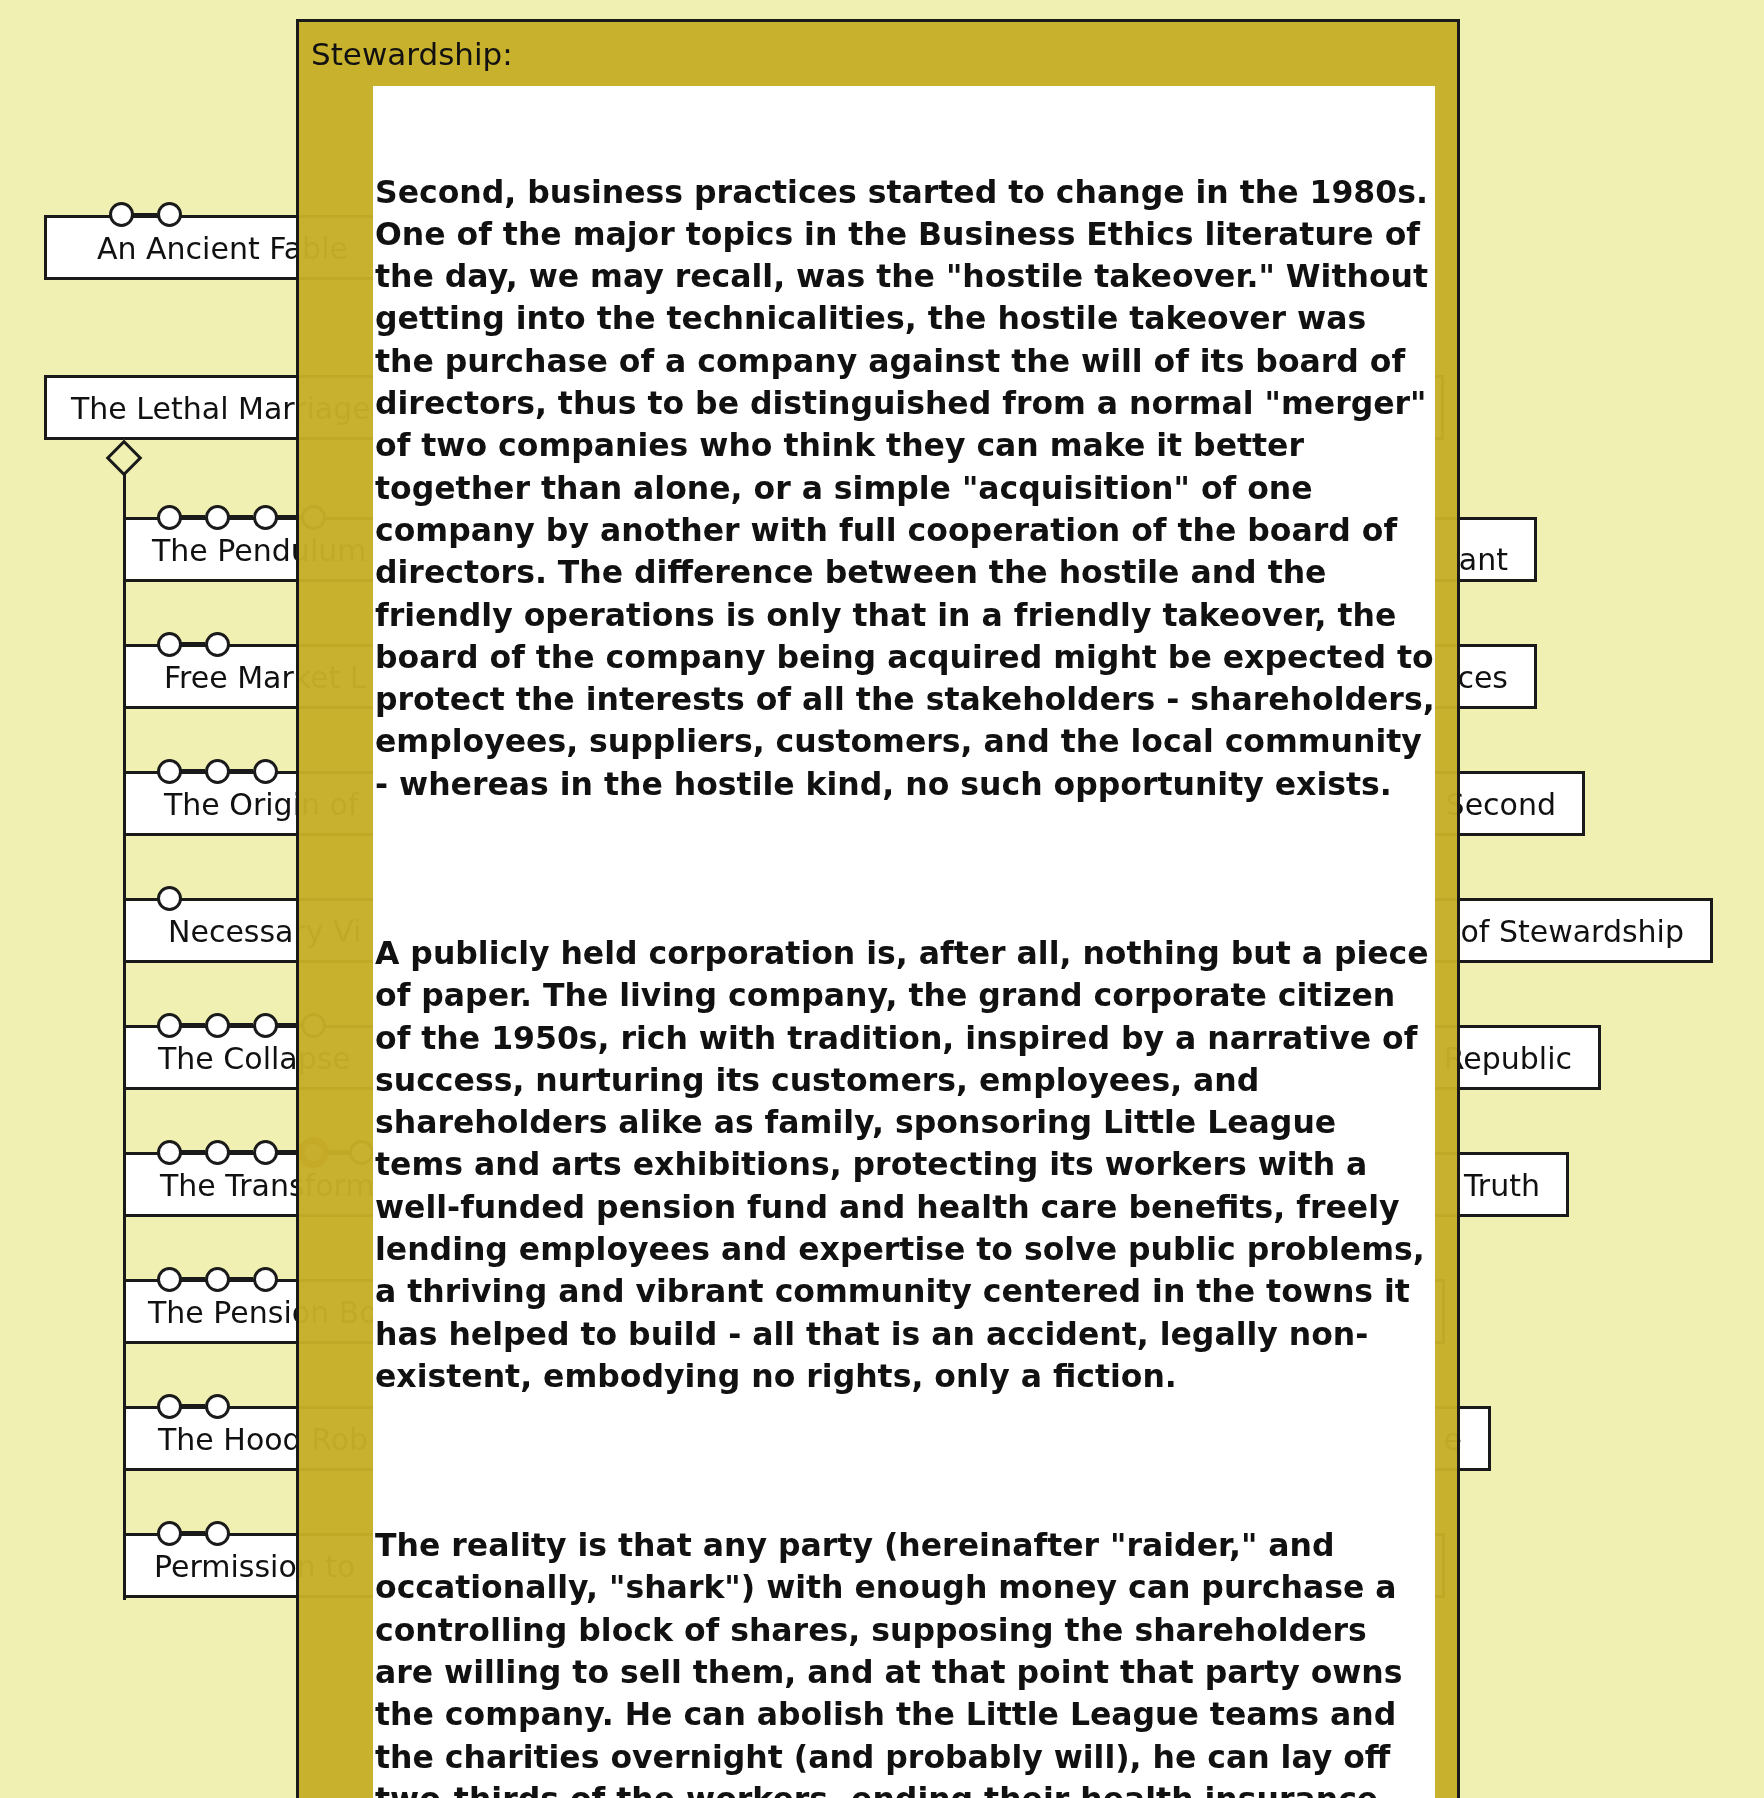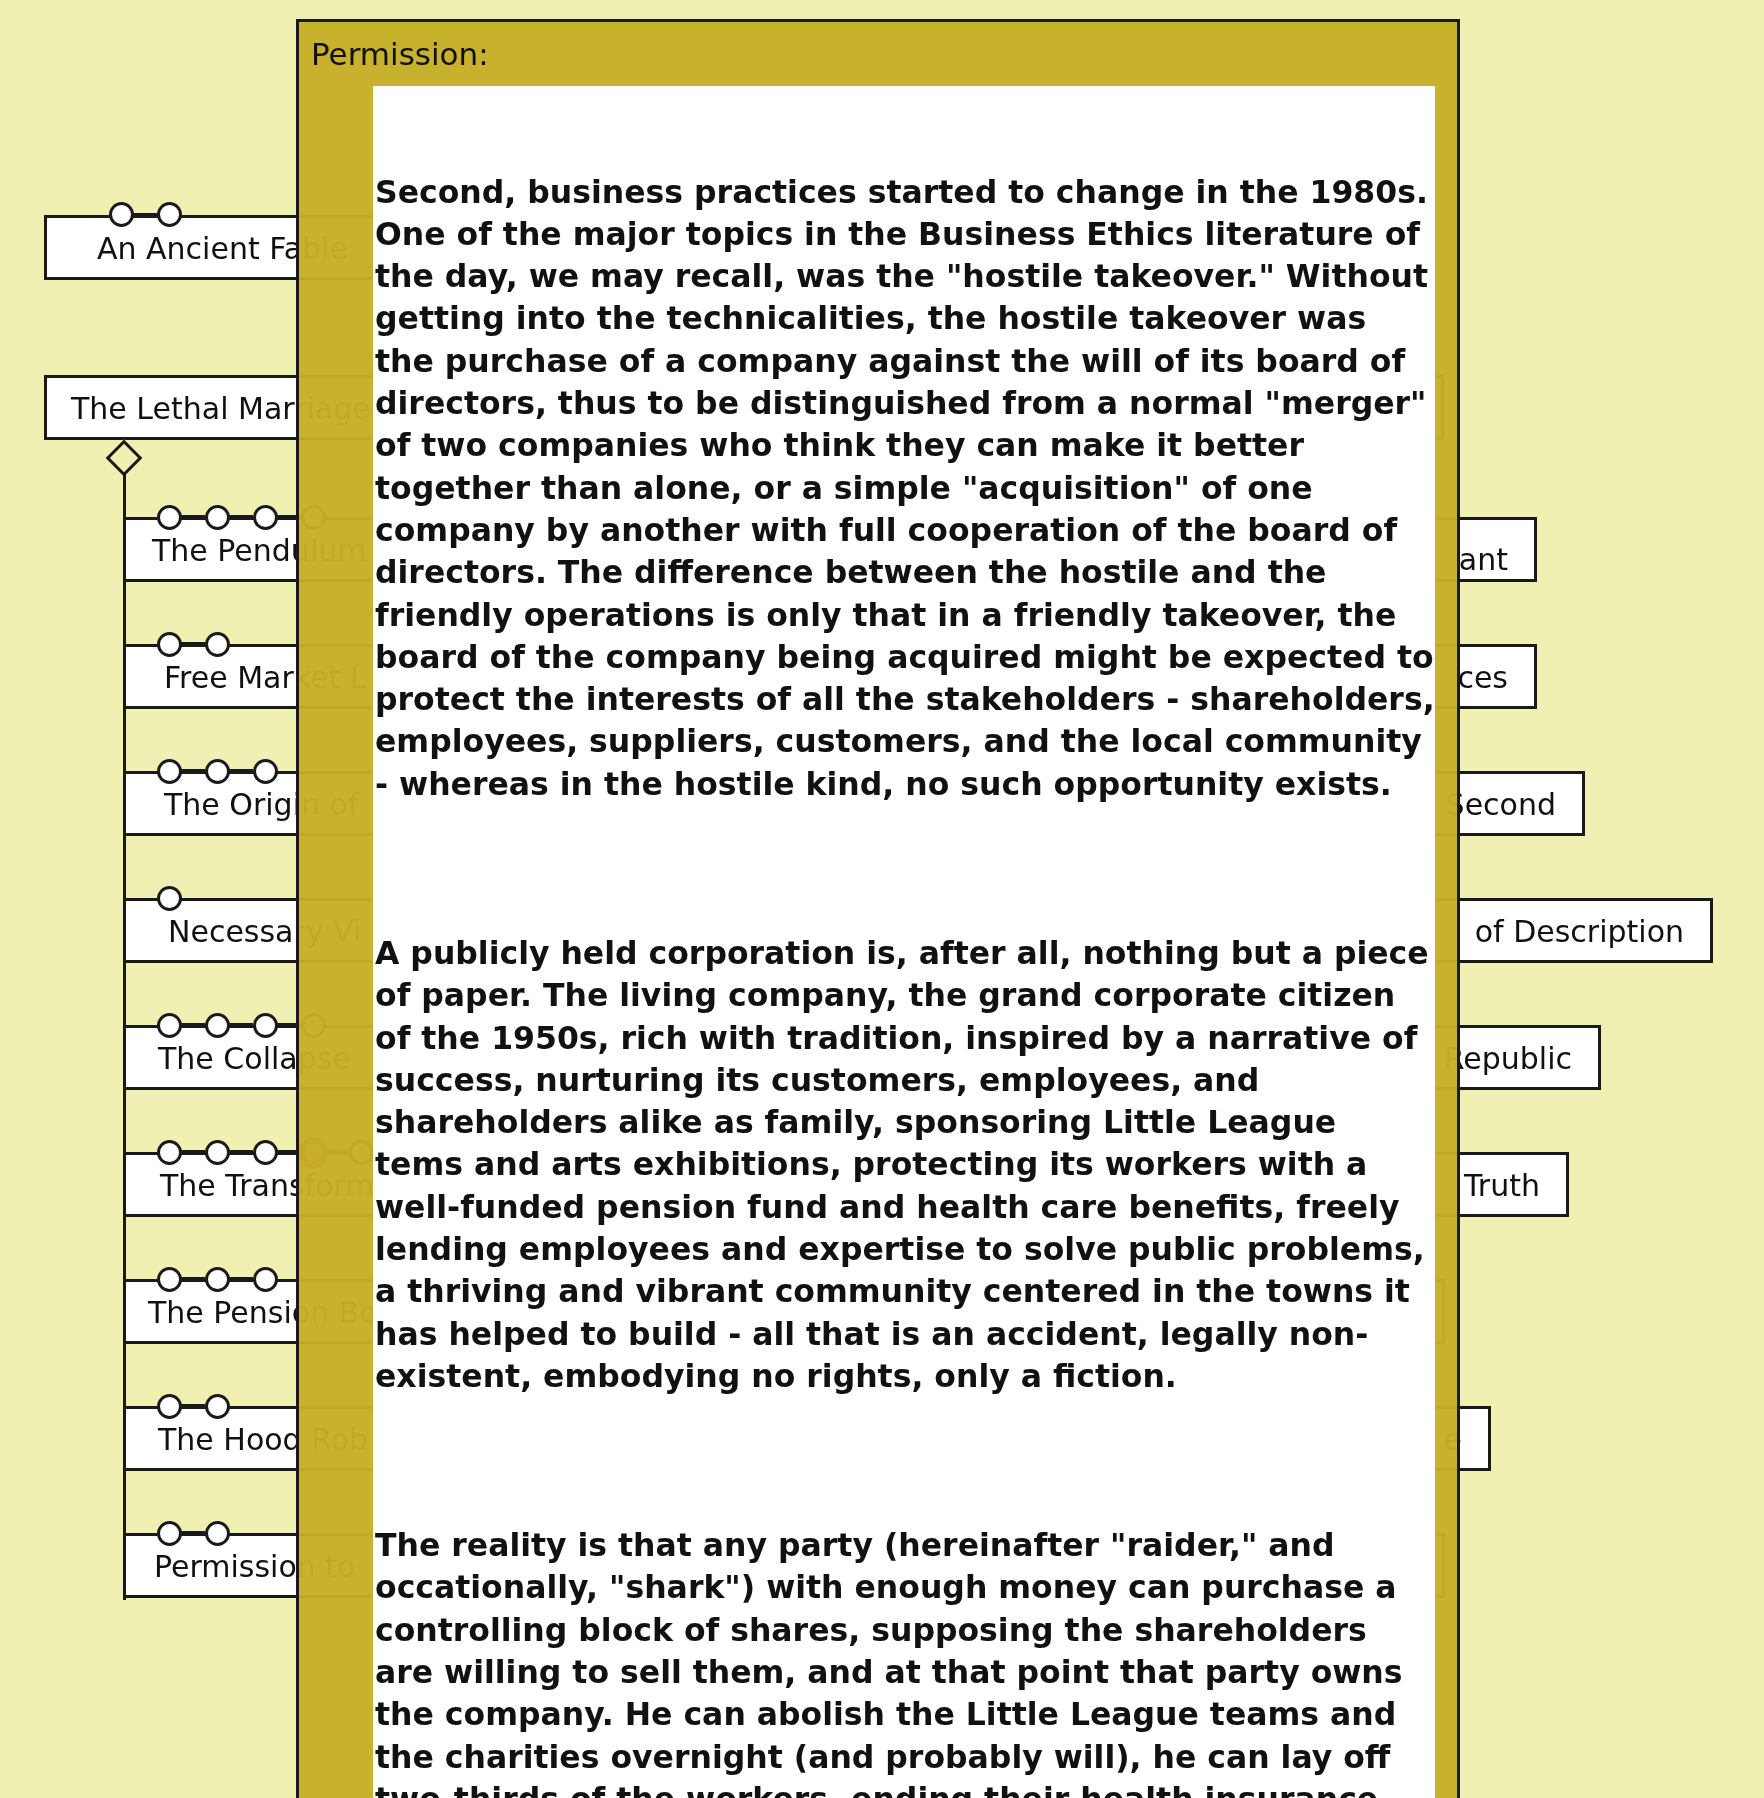--- a/index.html
+++ b/index.html
@@ -90,21 +90,21 @@
         <span class="label" style="left: 38px;">The Origin of</span>
         <span class="label" style="right: 26px;">e Second</span>
       </div>
       <div class="port" style="left: 156.5px; top: 758.5px;"></div>
       <div class="hline" style="left: 181px; top: 769px; width: 24px;"></div>
       <div class="port" style="left: 204.5px; top: 758.5px;"></div>
       <div class="hline" style="left: 229px; top: 769px; width: 24px;"></div>
       <div class="port" style="left: 252.5px; top: 758.5px;"></div>
       <div class="node" style="left: 123px; top: 898px; width: 1590px;">
         <span class="label" style="left: 42px;">Necessary Vi</span>
-        <span class="label" style="right: 26px;">of Description</span>
+        <span class="label" style="right: 26px;">of Stewardship</span>
       </div>
       <div class="port" style="left: 156.5px; top: 885.5px;"></div>
       <div class="node" style="left: 123px; top: 1025px; width: 1478px;">
         <span class="label" style="left: 32px;">The Collapse</span>
         <span class="label" style="right: 26px;">Republic</span>
       </div>
       <div class="port" style="left: 156.5px; top: 1012.5px;"></div>
       <div class="hline" style="left: 181px; top: 1023px; width: 24px;"></div>
       <div class="port" style="left: 204.5px; top: 1012.5px;"></div>
       <div class="hline" style="left: 229px; top: 1023px; width: 24px;"></div>
@@ -142,19 +142,19 @@
       <div class="node" style="left: 123px; top: 1533px; width: 1322px;">
         <span class="label" style="left: 28px;">Permission to</span>
       </div>
       <div class="port" style="left: 156.5px; top: 1520.5px;"></div>
       <div class="hline" style="left: 181px; top: 1531px; width: 24px;"></div>
       <div class="port" style="left: 204.5px; top: 1520.5px;"></div>
     </div>
 </div>
 
 <div class="panel">
-  <span class="panel-label">Permission:</span>
+  <span class="panel-label">Stewardship:</span>
   <div class="panel-text">
     <p>Second, business practices started to change in the 1980s. One of the major topics in the Business Ethics literature of the day, we may recall, was the "hostile takeover." Without getting into the technicalities, the hostile takeover was the purchase of a company against the will of its board of directors, thus to be distinguished from a normal "merger" of two companies who think they can make it better together than alone, or a simple "acquisition" of one company by another with full cooperation of the board of directors. The difference between the hostile and the friendly operations is only that in a friendly takeover, the board of the company being acquired might be expected to protect the interests of all the stakeholders - shareholders, employees, suppliers, customers, and the local community - whereas in the hostile kind, no such opportunity exists.</p>
     <p>A publicly held corporation is, after all, nothing but a piece of paper. The living company, the grand corporate citizen of the 1950s, rich with tradition, inspired by a narrative of success, nurturing its customers, employees, and shareholders alike as family, sponsoring Little League tems and arts exhibitions, protecting its workers with a well-funded pension fund and health care benefits, freely lending employees and expertise to solve public problems, a thriving and vibrant community centered in the towns it has helped to build - all that is an accident, legally non-existent, embodying no rights, only a fiction.</p>
     <p>The reality is that any party (hereinafter "raider," and occationally, "shark") with enough money can purchase a controlling block of shares, supposing the shareholders are willing to sell them, and at that point that party owns the company. He can abolish the Little League teams and the charities overnight (and probably will), he can lay off two-thirds of the workers, ending their health insurance and other benefits, he can close their plants, selling off the buildings and machines, he can raid the pension funds for the cash to pay off the loans he took to buy out the company to begin with and walk off with the rest (he'll probably do that too), and with that extra cash he can put a down payment on the next company he intends to strip.</p>
   </div>
 </div>
 
 </body></html>

